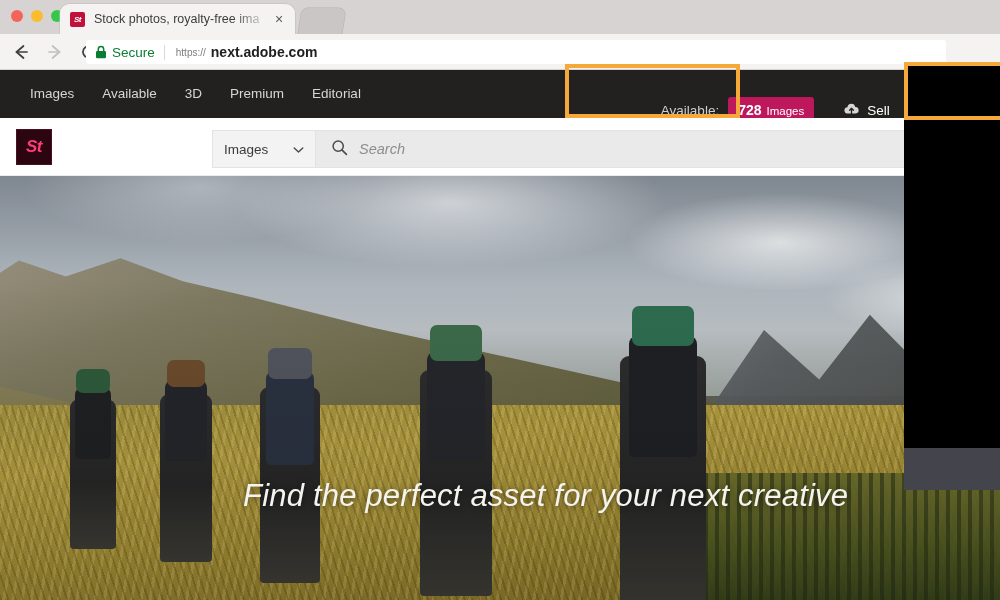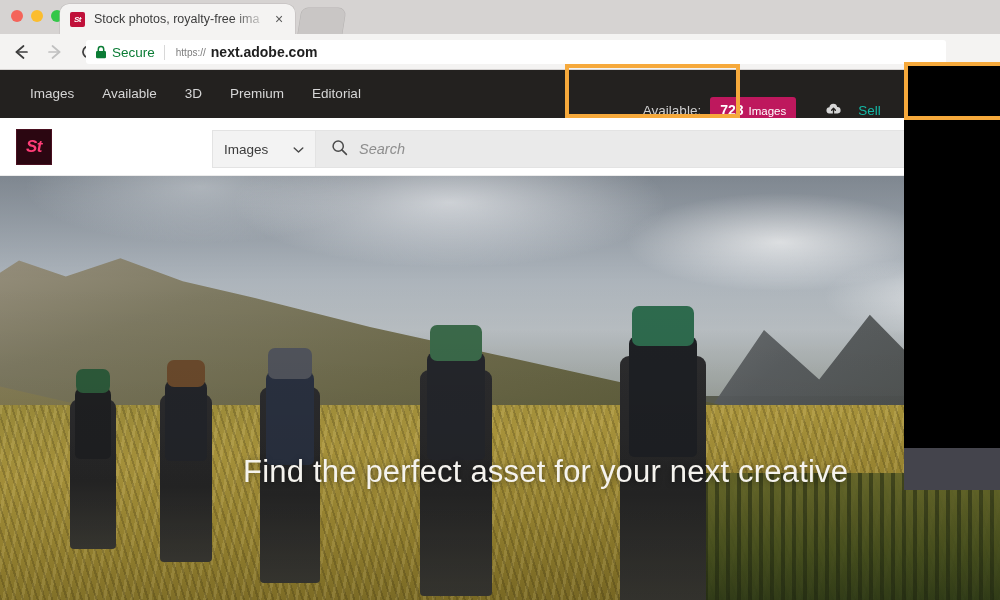--- a/index.html
+++ b/index.html
@@ -94,22 +94,22 @@
   }
   .available-label { color:#cfcfcf; font-size:13.5px; }
   .available-badge {
     background:#be185d; color:#ffffff; border-radius:3px;
     padding:5px 10px; font-size:13px; display:flex; align-items:baseline; gap:5px;
     white-space:nowrap;
   }
   .available-count { font-weight:bold; font-size:14px; }
   .available-unit { font-size:11.5px; }
   .topnav-action {
-    display:flex; align-items:center; gap:16px; padding:0 15px; height:48px;
-    color:#14b8a6; font-size:13.5px; cursor:default;
+    display:flex; align-items:center; gap:7px; padding:0 15px; height:48px;
+    color:#ffffff; font-size:13.5px; cursor:default;
   }
 
   
   .stockheader {
     position:absolute; left:0; top:48px; width:1000px; height:58px;
     background:#ffffff; border-bottom:1px solid #ececec;
     display:flex; align-items:center;
   }
   .brand { display:flex; align-items:center; gap:12px; padding-left:16px; }
   .brand-mark {
@@ -186,23 +186,23 @@
   }
   .hiker .pack {
     position:absolute; left:10%; top:-8%; width:80%; height:48%;
     border-radius:8px 8px 5px 5px;
   }
   .hiker .roll {
     position:absolute; left:14%; top:-20%; width:72%; height:16%;
     border-radius:7px;
   }
   .hero-caption {
-    position:absolute; left:243px; top:384px; z-index:4;
+    position:absolute; left:243px; top:408px; z-index:4;
     color:#f5f3ee; font-size:31px; font-weight:300; white-space:nowrap;
-    text-shadow:0 1px 6px rgba(0,0,0,.45); letter-spacing:.2px;
+    text-shadow:0 1px 6px rgba(0,0,0,.45); letter-spacing:.2px;font-style:italic;
   }
   .hero-vignette {
     position:absolute; inset:0;
     background:linear-gradient(180deg, rgba(0,0,0,.10) 0%, rgba(0,0,0,0) 25%, rgba(0,0,0,.12) 100%);
   }
 
   
   .redact-right {
     position:absolute; left:904px; top:62px; width:96px; height:386px;
     background:#000000; z-index:10;

